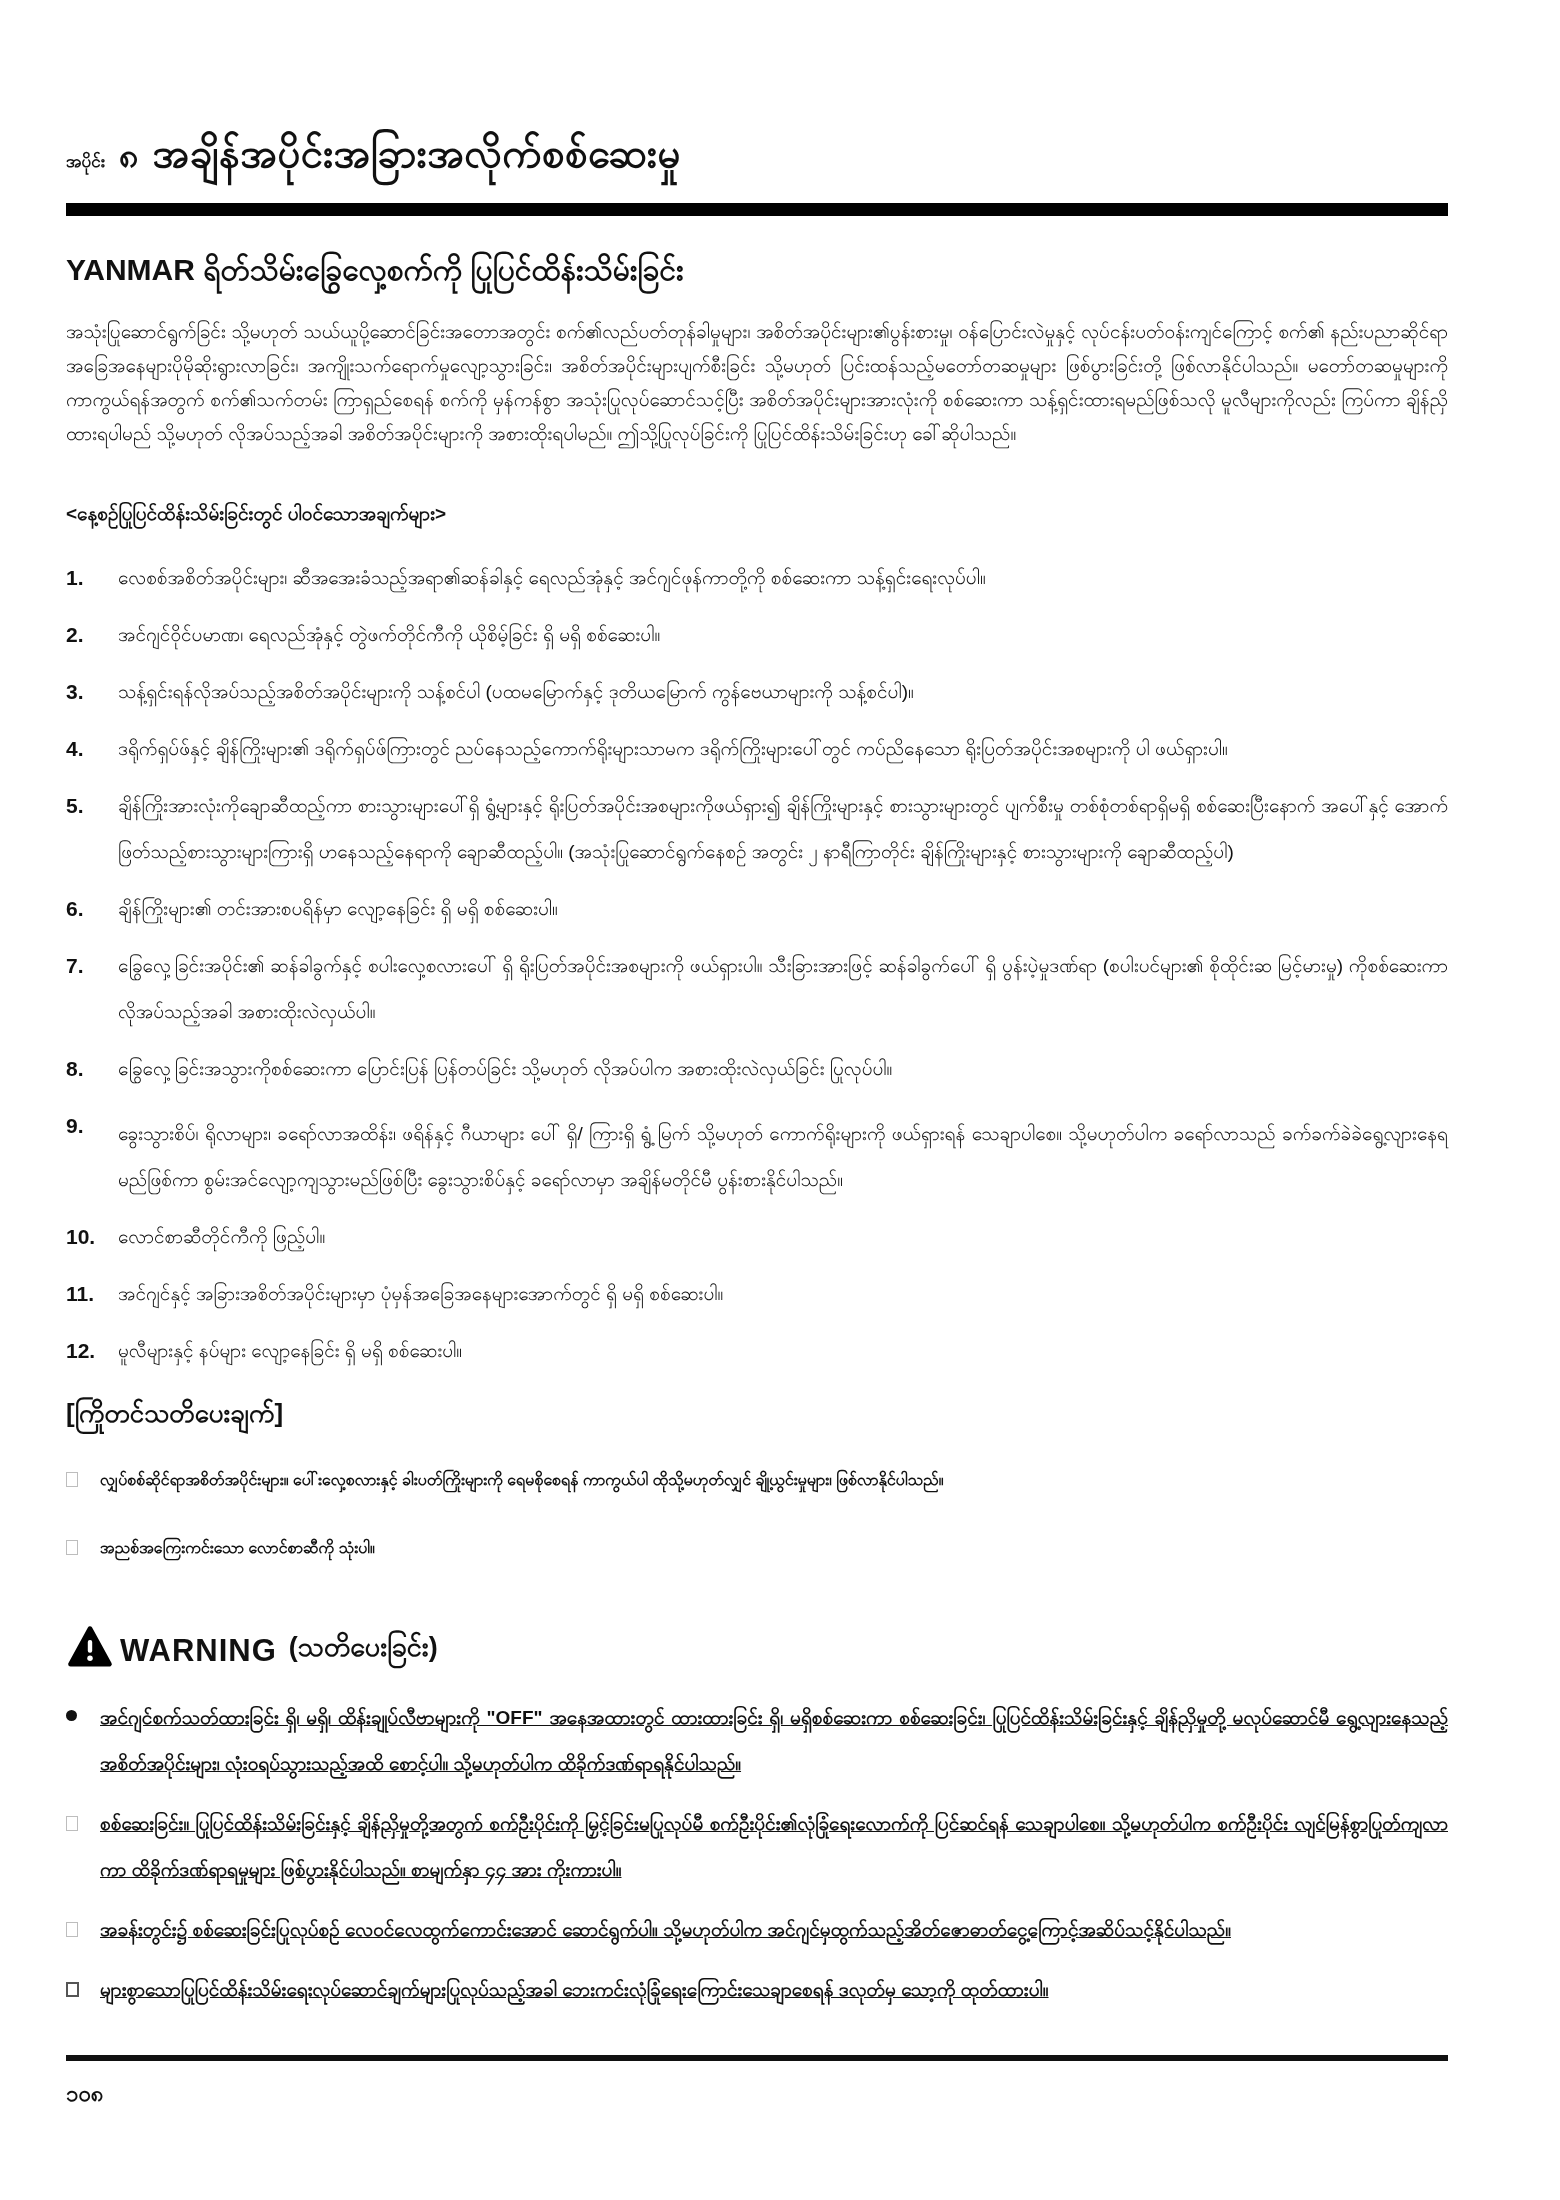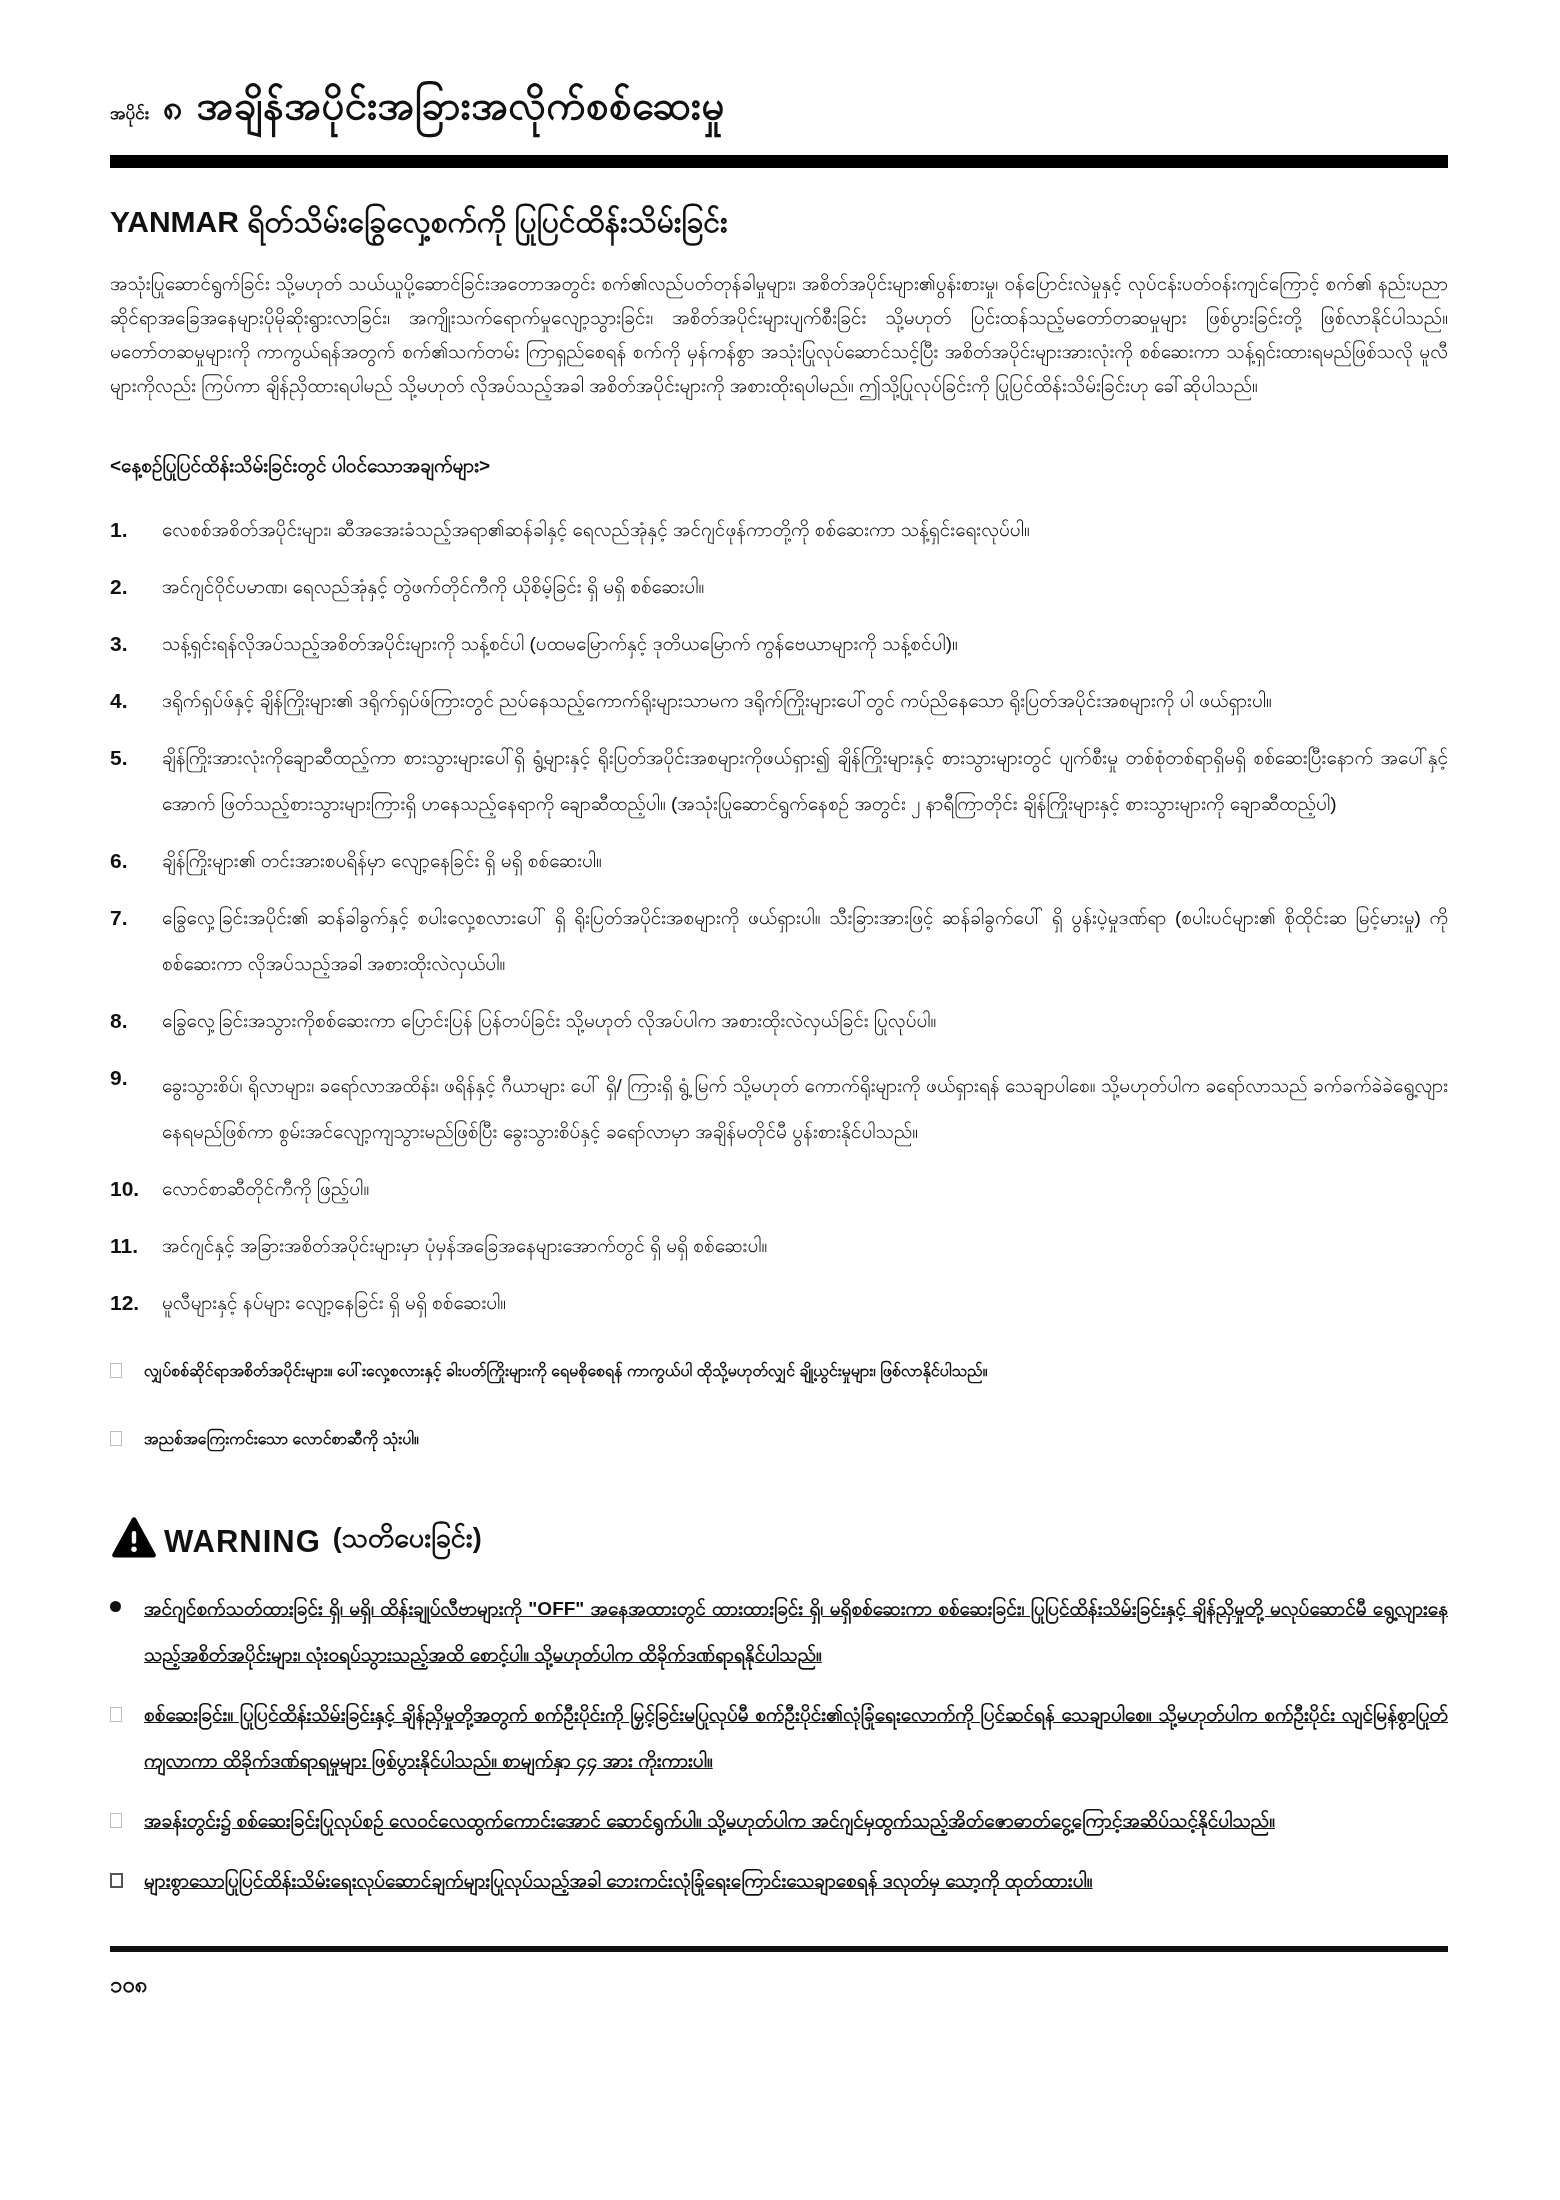--- a/index.html
+++ b/index.html
@@ -5,21 +5,21 @@
   * { margin: 0; padding: 0; box-sizing: border-box; }
   html, body { background: #ffffff; }
   body {
     width: 1560px;
     height: 2200px;
     overflow: hidden;
     font-family: "Liberation Sans", sans-serif;
     color: #111111;
     -webkit-font-smoothing: antialiased;
   }
-  .page { padding: 52px 112px 0 110px; }
+  .page { padding: 52px 112px 0 66px; margin-top: 48px; }
 
   
   .chapter-row { display: flex; align-items: baseline; gap: 14px; margin-top: 28px; }
   .section-label { font-size: 17px; font-weight: 700; }
   .section-number { font-size: 34px; font-weight: 700; }
   .page-title { font-size: 40px; font-weight: 700; letter-spacing: 0.5px; }
   .top-rule { height: 13px; background: #000; margin-top: 16px; }
 
   
   .intro-heading { font-size: 30px; font-weight: 700; margin-top: 34px; }
@@ -149,20 +149,21 @@
         <li class="dm-item">
           <span class="num">11.</span>
           <span class="txt">အင်ဂျင်နှင့် အခြားအစိတ်အပိုင်းများမှာ ပုံမှန်အခြေအနေများအောက်တွင် ရှိ မရှိ စစ်ဆေးပါ။</span>
         </li>
         <li class="dm-item">
           <span class="num">12.</span>
           <span class="txt">မူလီများနှင့် နပ်များ လျော့နေခြင်း ရှိ မရှိ စစ်ဆေးပါ။</span>
         </li>
       </ol>
 
+    <h2 class="pc-heading">[ကြိုတင်သတိပေးချက်]</h2>
     <div id="pc-list">
         <div class="pc-item">
           <span class="marker">
             <span class="marker-square-muted"></span>
           </span>
           <span class="txt">လျှပ်စစ်ဆိုင်ရာအစိတ်အပိုင်းများ။ ပေါ်းလှေ့စလားနှင့် ခါးပတ်ကြိုးများကို ရေမစိုစေရန် ကာကွယ်ပါ ထိုသို့မဟုတ်လျှင် ချို့ယွင်းမှုများ၊ ဖြစ်လာနိုင်ပါသည်။</span>
         </div>
         <div class="pc-item">
           <span class="marker">
             <span class="marker-square-muted"></span>

